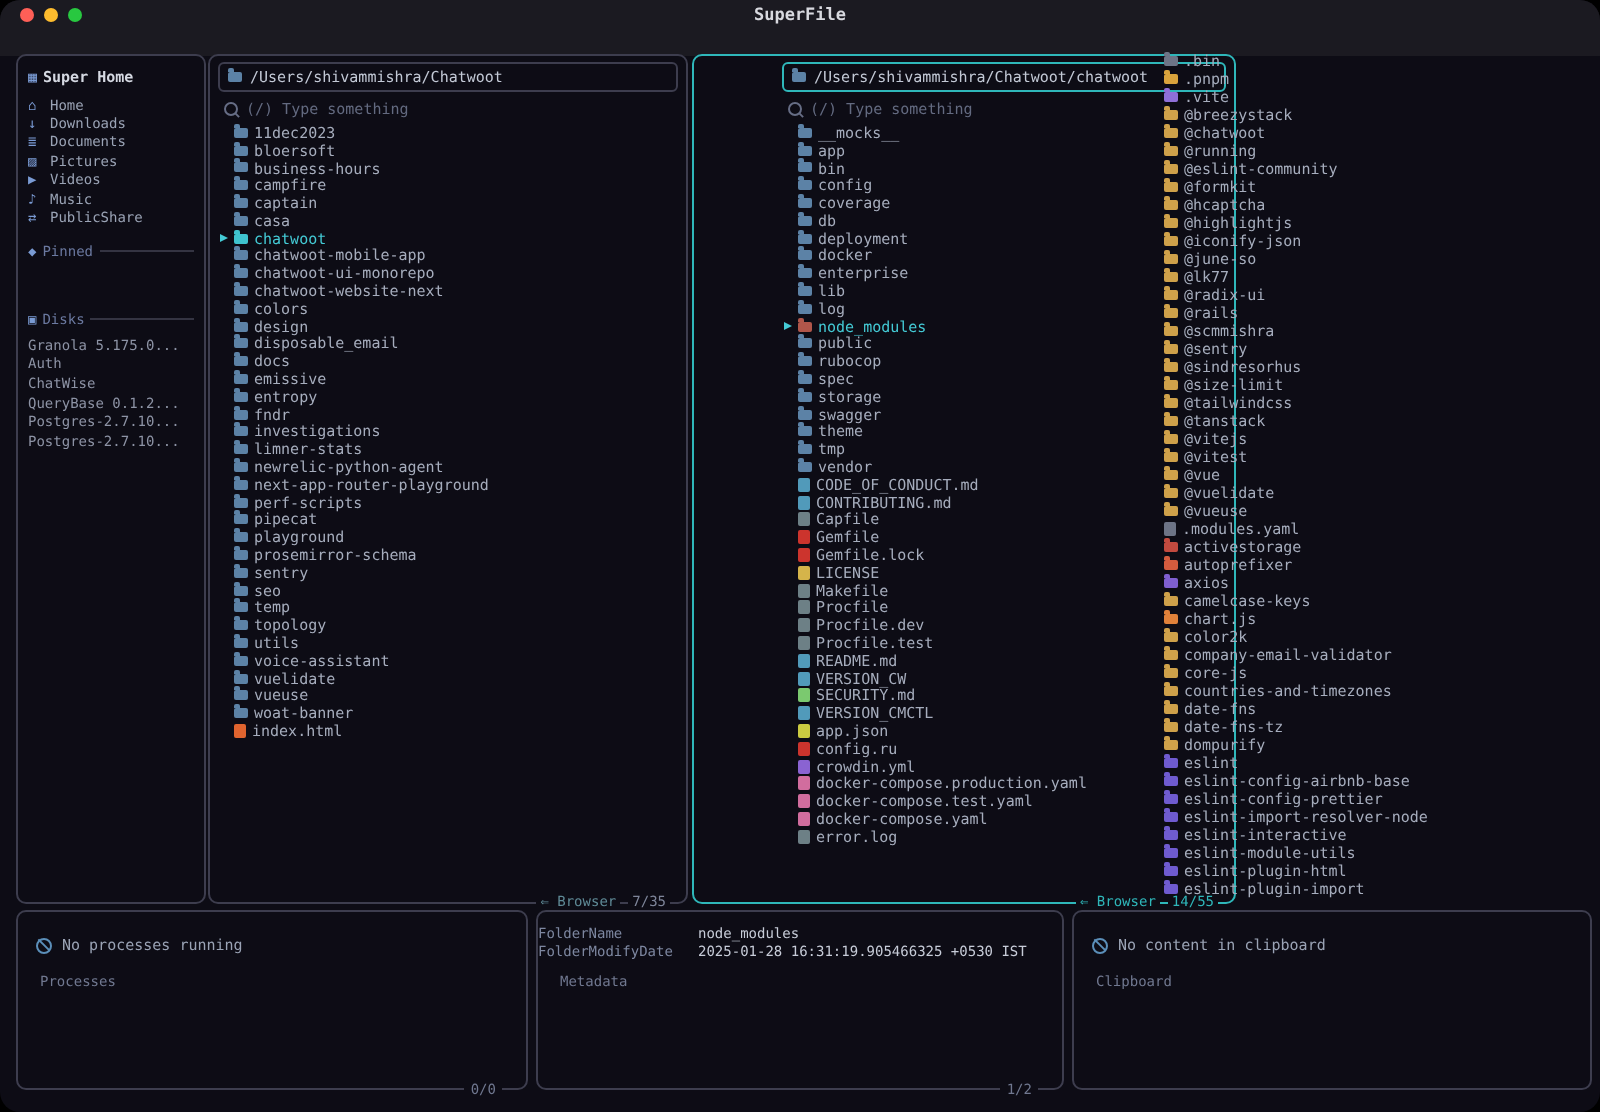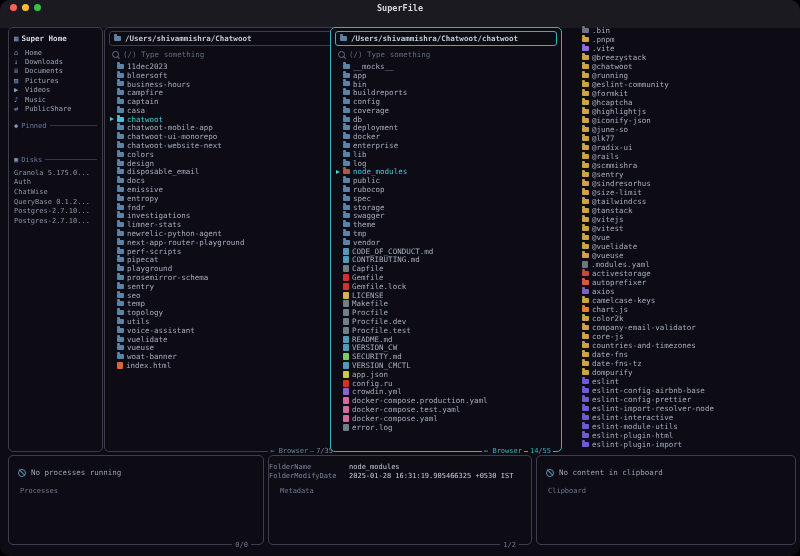--- a/index.html
+++ b/index.html
@@ -27,24 +27,24 @@
   .sb-item{display:flex;gap:3px;align-items:center;height:9.4px;color:#9aa3b5;font-size:7px;white-space:nowrap;overflow:hidden;}
   .sb-item .glyph{color:var(--blue);width:8px;flex:none;font-size:7px;}
   .sb-section{display:flex;align-items:center;gap:3px;margin:8px 5px 4px;color:#6b79a0;font-size:7px;white-space:nowrap;}
   .sb-section .glyph{color:var(--blue);}
   .sb-section .line{flex:1;border-top:1px solid #343442;}
   .sb-list.disks .sb-item{height:9.7px;color:#8d93a5;}
   .disks-gap{height:14px;}
   
   .panel{top:27px;height:423px;display:flex;flex-direction:column;}
   #p1{left:104px;width:238px;}
-  #p2{left:330px;width:230px;}
+  #p2{left:346px;width:230px;padding-left:40px;}
   .panel.active{border-color:var(--active);}
   .pathbar{margin:3px 4px 0;border:1px solid var(--border);border-radius:3px;padding:2px 4px;
-    display:flex;gap:4px;align-items:center;font-size:7.5px;color:#c3c9d6;white-space:nowrap;overflow:hidden;font-weight:bold;}
+    display:flex;gap:4px;align-items:center;font-size:7.5px;color:#c3c9d6;white-space:nowrap;overflow:hidden;}
   .panel.active .pathbar{border-color:var(--active);}
   .pathbar .ic{margin-right:0;}
   .search{display:flex;gap:4px;align-items:center;padding:4px 7px 1px;color:var(--dim);font-size:7.5px;}
   .mag{width:5px;height:5px;border:1px solid #666d85;border-radius:50%;position:relative;flex:none;}
   .mag::after{content:"";position:absolute;width:3px;height:1px;background:#666d85;right:-2px;bottom:-1px;transform:rotate(45deg);}
   .files{list-style:none;margin:2px 0 0;padding:0 5px;overflow:hidden;flex:1;}
   .row{display:flex;align-items:center;height:8.8px;white-space:nowrap;}
   .mark{width:7px;flex:none;display:flex;align-items:center;}
   .row.selected .mark::before{content:"";width:0;height:0;border-left:4px solid var(--sel);
     border-top:2.5px solid transparent;border-bottom:2.5px solid transparent;}
@@ -420,25 +420,20 @@
           <span class="ic folder"></span>
           <span class="nm">app</span>
         </li>
 
         <li class="row">
           <span class="mark"></span>
           <span class="ic folder"></span>
           <span class="nm">bin</span>
         </li>
 
-        <li class="row">
-          <span class="mark"></span>
-          <span class="ic folder"></span>
-          <span class="nm">buildreports</span>
-        </li>
 
 
         <li class="row">
           <span class="mark"></span>
           <span class="ic folder"></span>
           <span class="nm">config</span>
         </li>
 
         <li class="row">
           <span class="mark"></span>

